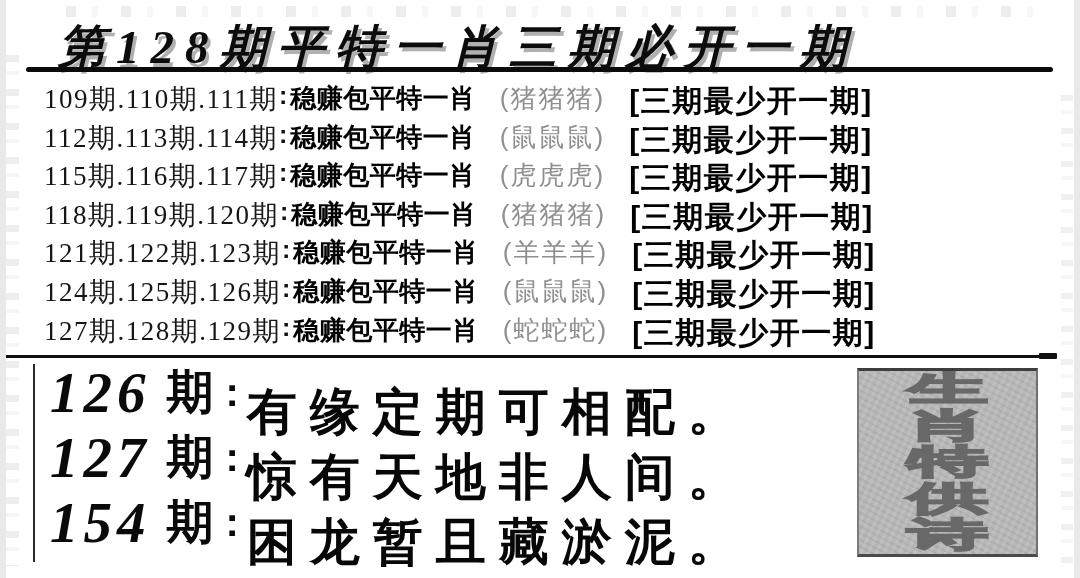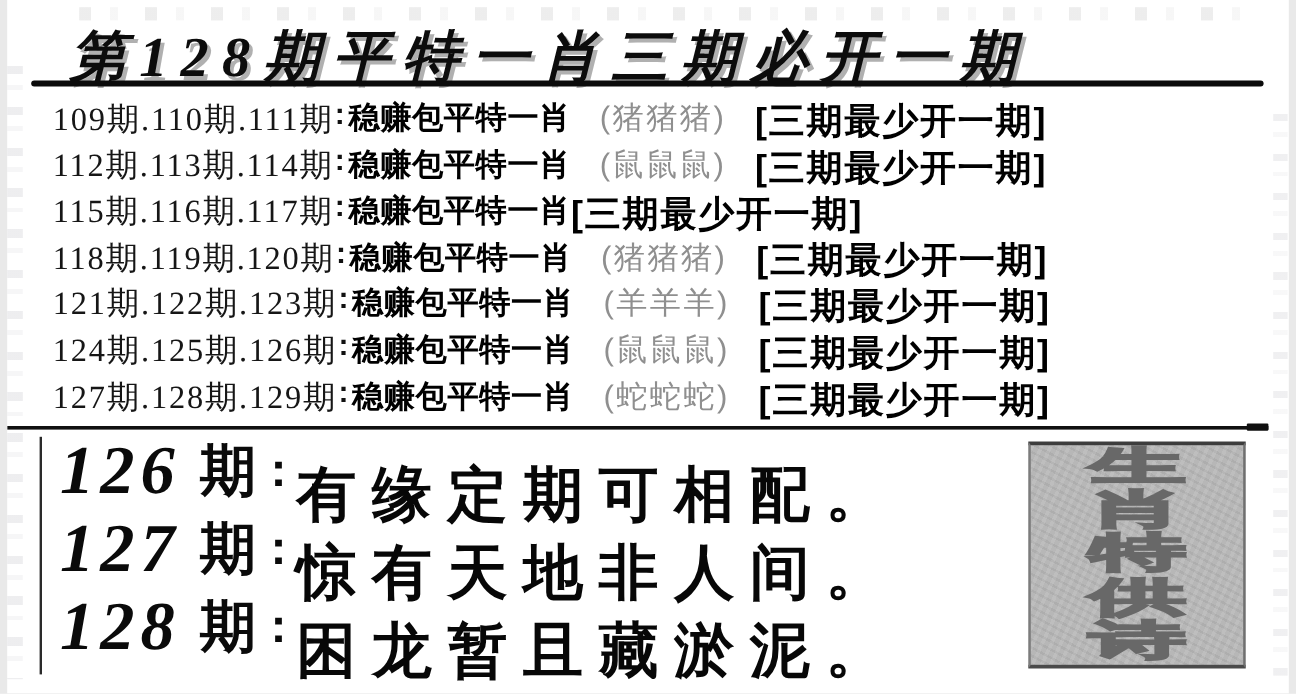--- a/index.html
+++ b/index.html
@@ -146,20 +146,21 @@
       <span class="periods">112期.113期.114期</span>
         <span class="row-sep">:</span>
         <span class="row-label">稳赚包平特一肖</span>
       <span class="row-animal">(鼠鼠鼠)</span>
       <span class="row-note">[三期最少开一期]</span>
     </div>
     <div class="row">
       <span class="periods">115期.116期.117期</span>
         <span class="row-sep">:</span>
         <span class="row-label">稳赚包平特一肖</span>
+      <span class="row-animal">(虎虎虎)</span>
       <span class="row-note">[三期最少开一期]</span>
     </div>
     <div class="row">
       <span class="periods">118期.119期.120期</span>
         <span class="row-sep">:</span>
         <span class="row-label">稳赚包平特一肖</span>
       <span class="row-animal">(猪猪猪)</span>
       <span class="row-note">[三期最少开一期]</span>
     </div>
     <div class="row">
@@ -199,21 +200,21 @@
         <span class="poem-colon">:</span>
         <span class="poem-verse">有缘定期可相配。</span>
       </div>
       <div class="poem-line">
         <span class="poem-num">127</span>
         <span class="poem-qi">期</span>
         <span class="poem-colon">:</span>
         <span class="poem-verse">惊有天地非人间。</span>
       </div>
       <div class="poem-line">
-        <span class="poem-num">128</span>
+        <span class="poem-num">154</span>
         <span class="poem-qi">期</span>
         <span class="poem-colon">:</span>
         <span class="poem-verse">困龙暂且藏淤泥。</span>
       </div>
     </div>
 
     <aside class="stamp">
       <div class="stamp-char">生</div>
       <div class="stamp-char">肖</div>
       <div class="stamp-char">特</div>

